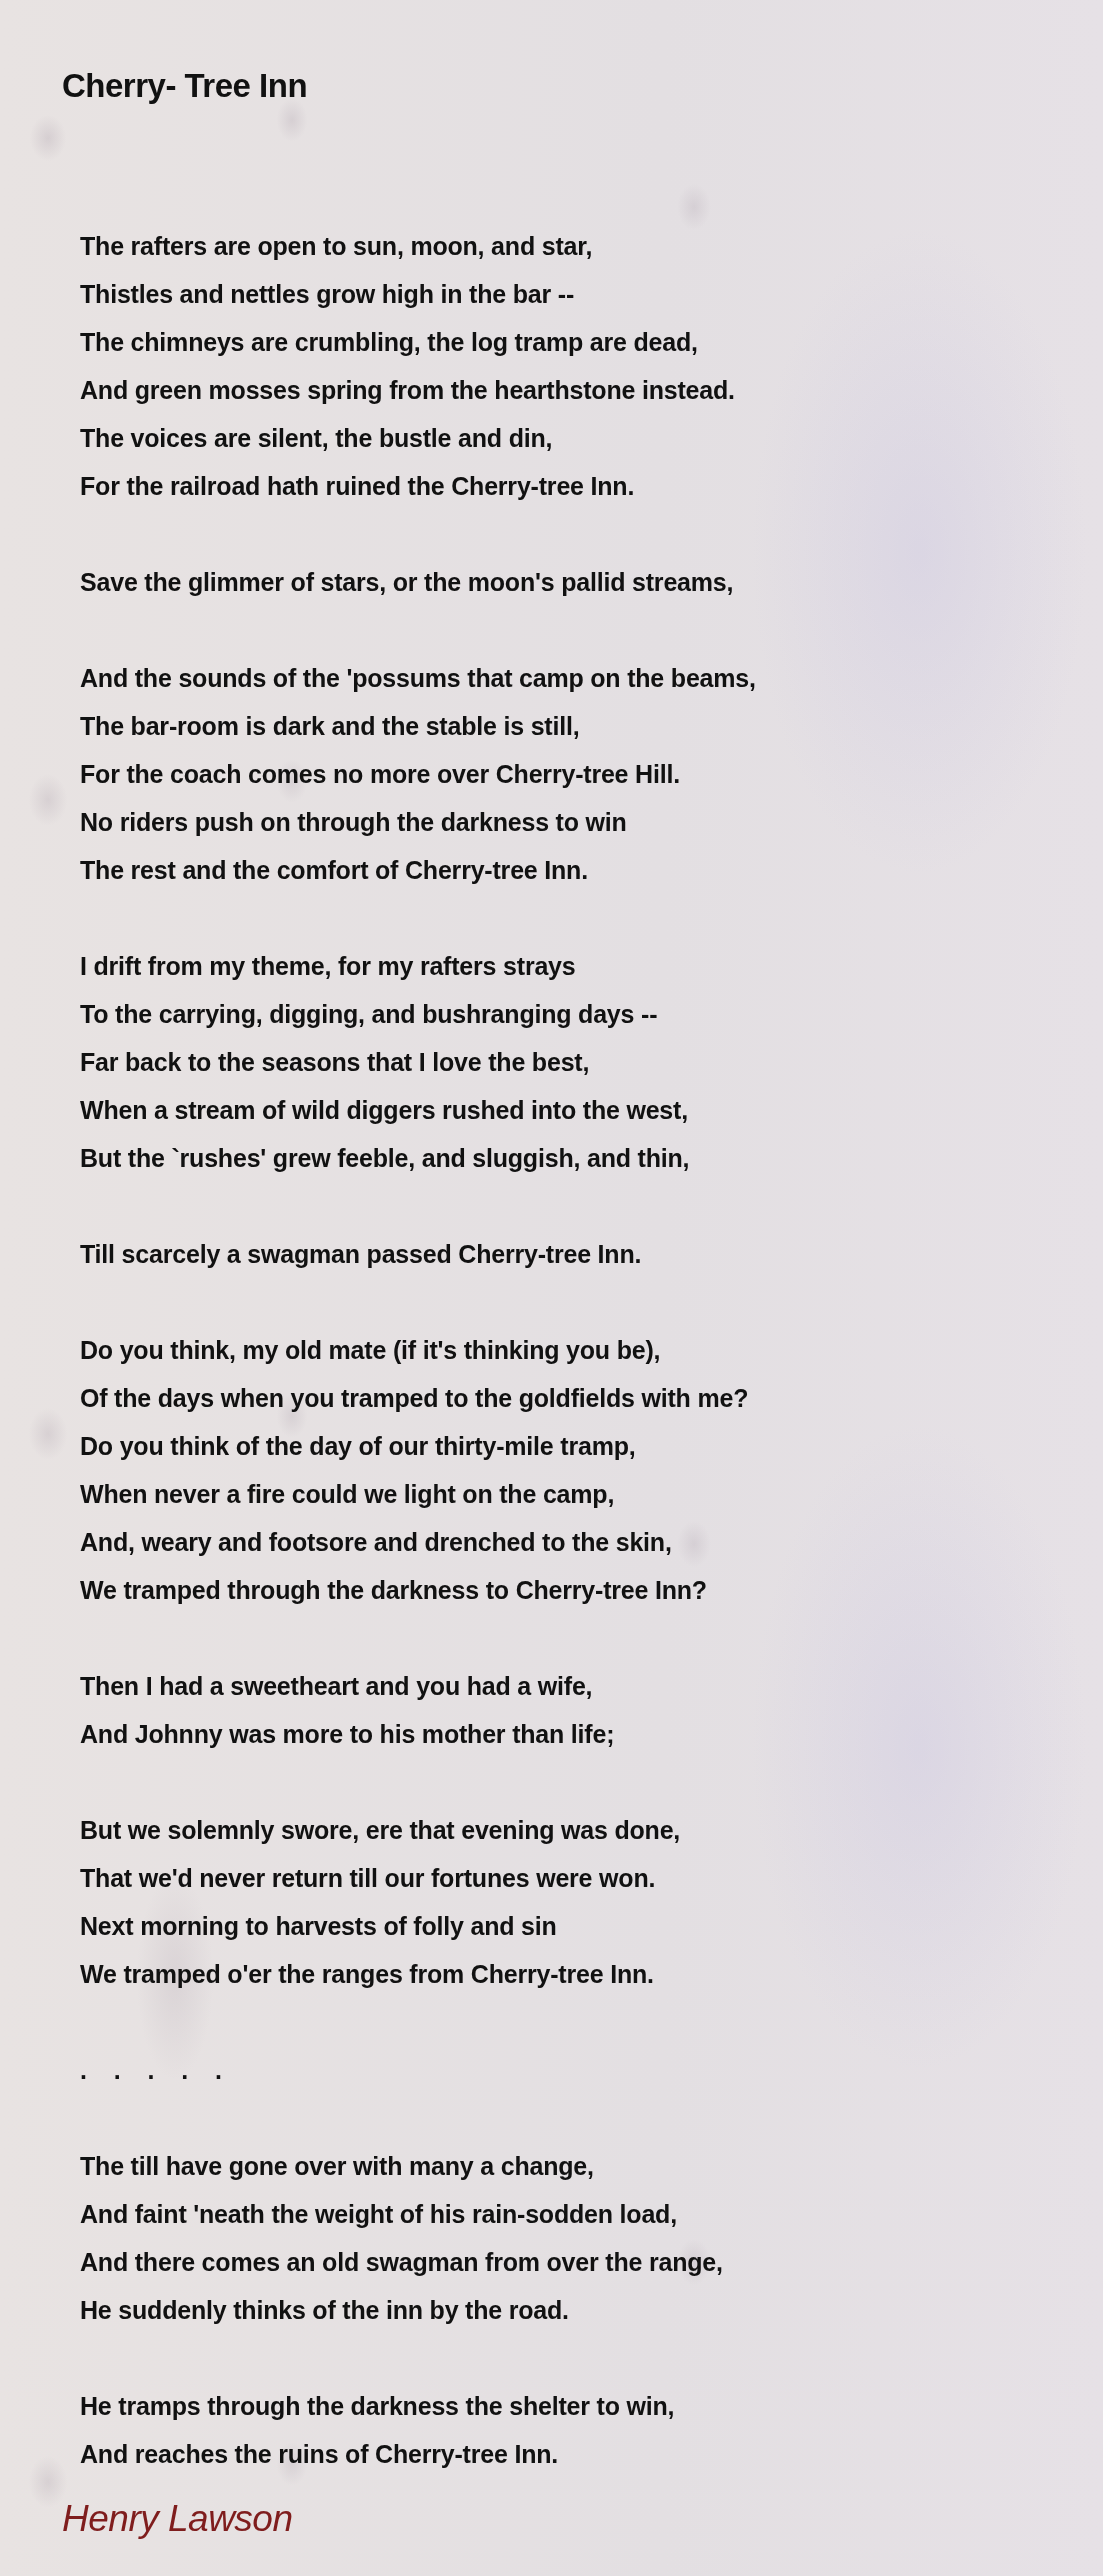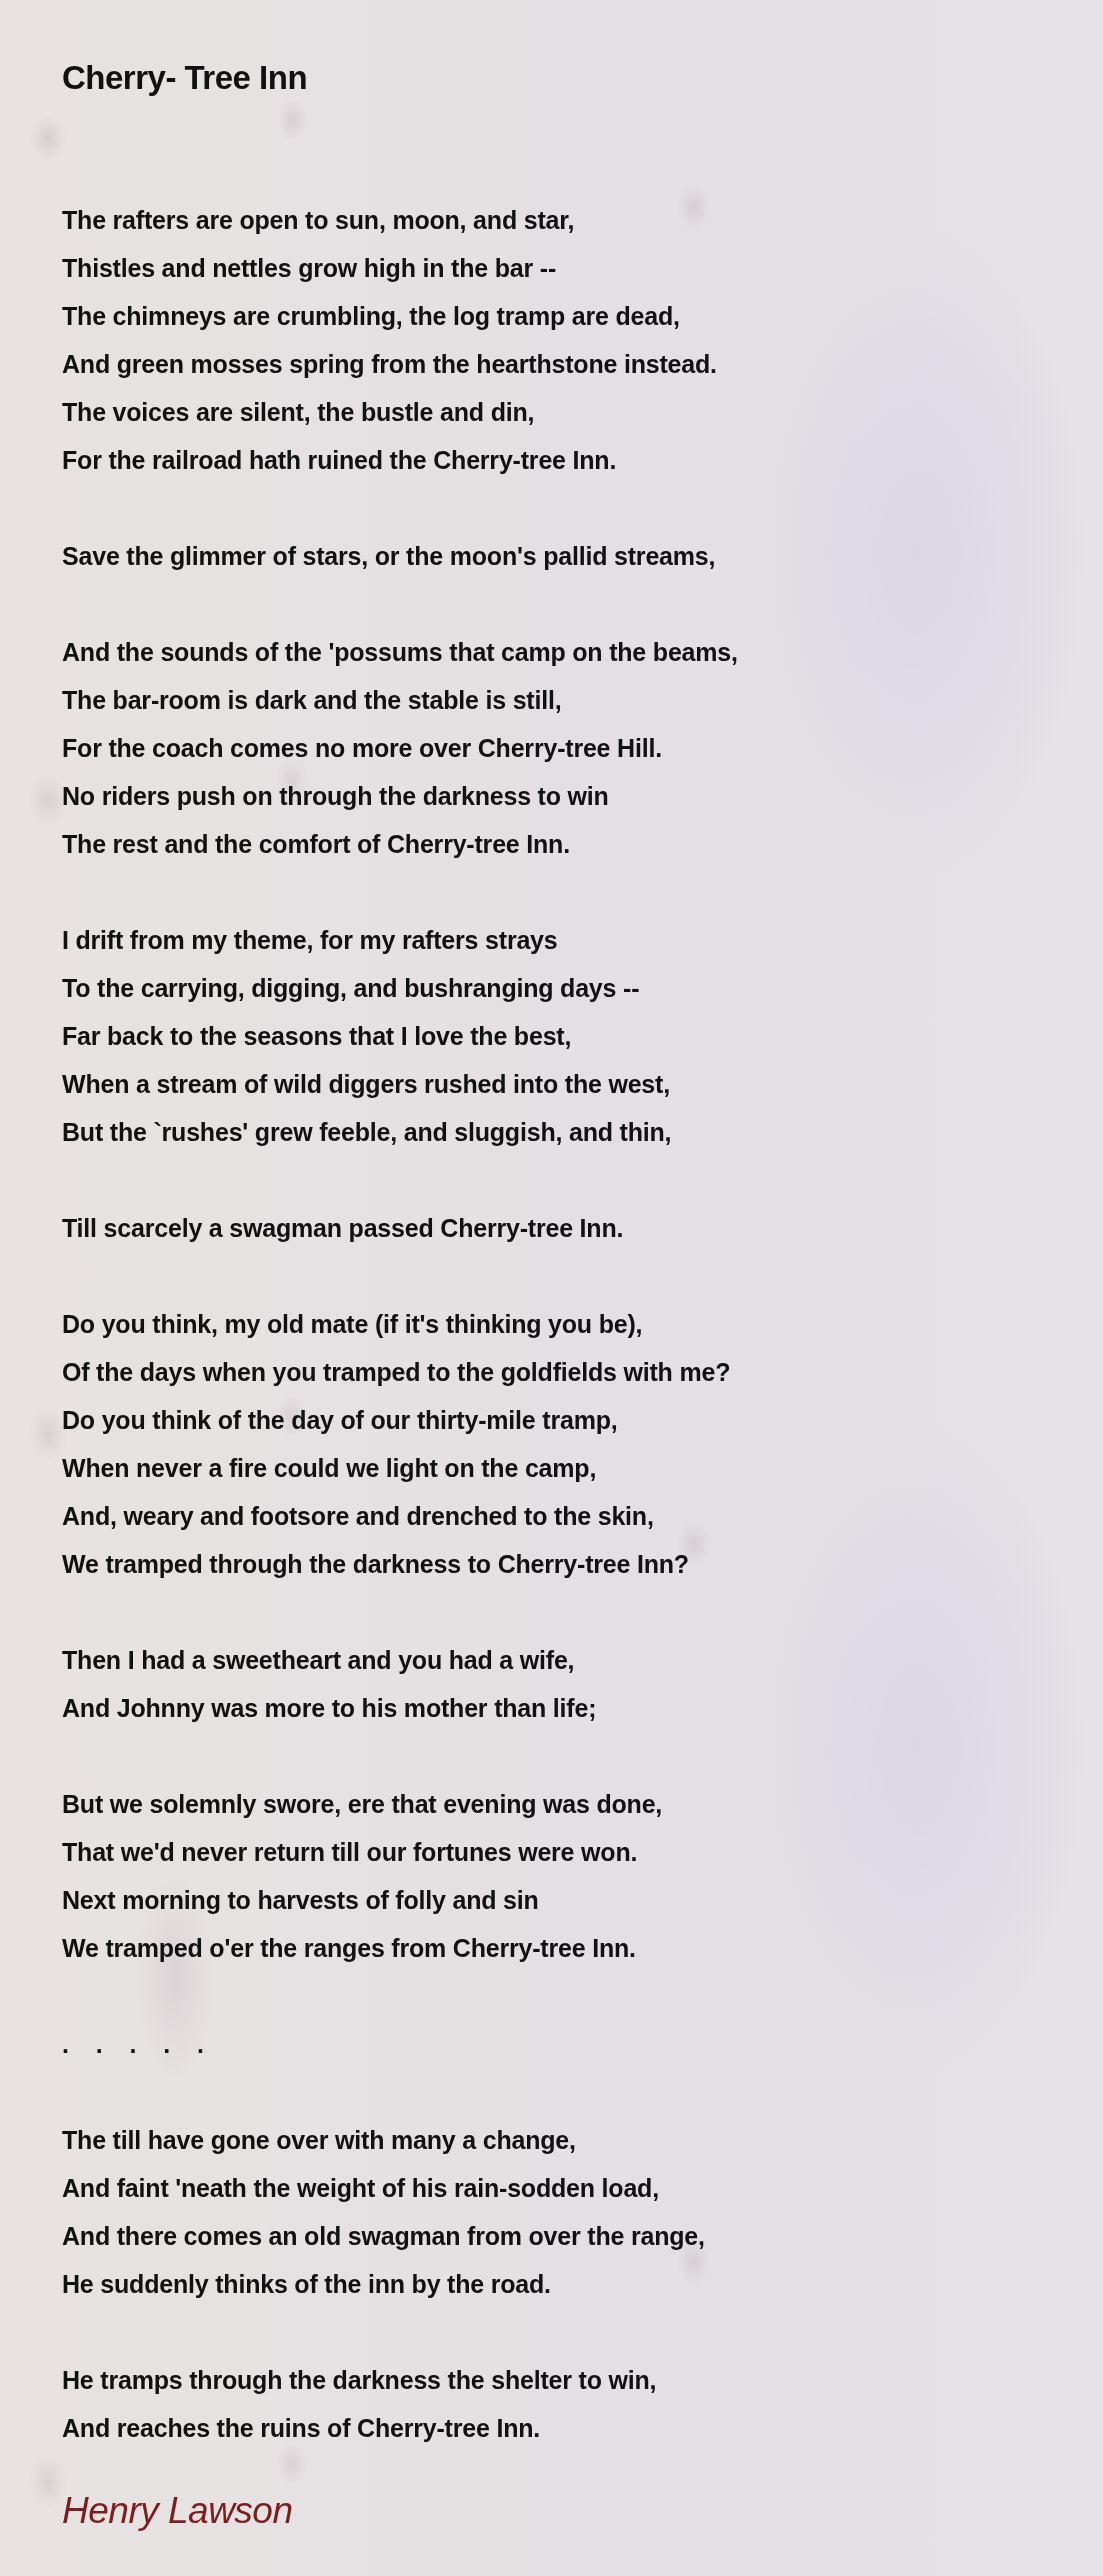--- a/index.html
+++ b/index.html
@@ -21,40 +21,40 @@
         radial-gradient(ellipse 27.6px 37px at 48px 2482px, rgba(150,135,150,0.20), transparent 70%),
         radial-gradient(ellipse 22px 31px at 292px 2464px, rgba(150,135,150,0.18), transparent 70%),
         radial-gradient(ellipse 24px 33px at 694px 2262px, rgba(150,135,150,0.18), transparent 70%),
         radial-gradient(ellipse 55px 147px at 175px 1977px, rgba(150,135,150,0.16), transparent 70%),
         radial-gradient(ellipse 239px 460px at 919px 552px, rgba(200,195,225,0.35), transparent 70%),
         radial-gradient(ellipse 239px 460px at 919px 1747px, rgba(200,195,225,0.35), transparent 70%),
         linear-gradient(90deg, #e8e3e2 0%, #e3dfe2 60%, #e6e1e6 100%);
     }
     .page {
       position: absolute;
-      left: 0; top: 8px;
+      left: 0; top: 16px;
       width: 1103px; height: 2172px;
     }
     .title {
       position: absolute;
       left: 62px;
       top: 48px;
       margin: 0;
       font-family: "Liberation Sans", sans-serif;
       font-weight: bold;
       font-size: 33px;
       line-height: 44px;
       color: #111111;
       letter-spacing: -0.5px;
     }
     .poem {
       position: absolute;
       left: 62px;
       top: 188px;
-      margin: 0;
+      margin: 18px;
       padding: 0;
       list-style: none;
     }
     .line {
       display: block;
       height: 48px;
       line-height: 48px;
       font-family: "Liberation Sans", sans-serif;
       font-weight: bold;
       font-size: 25px;

